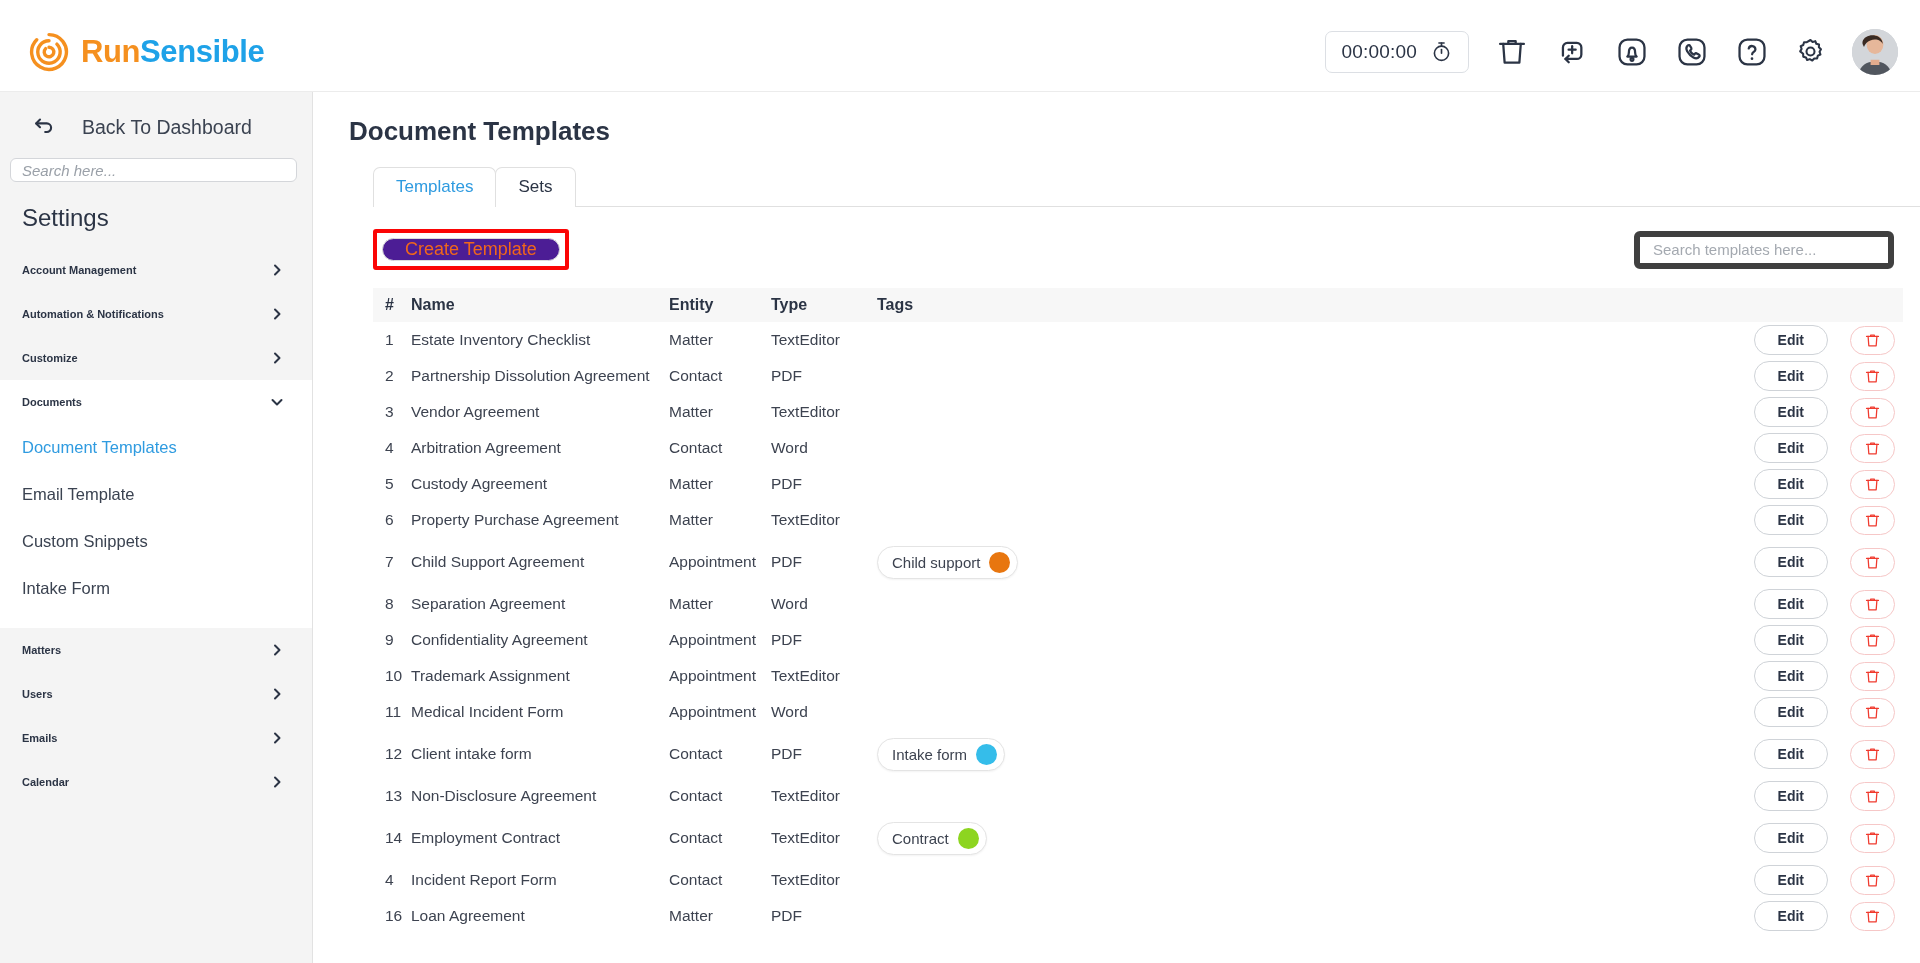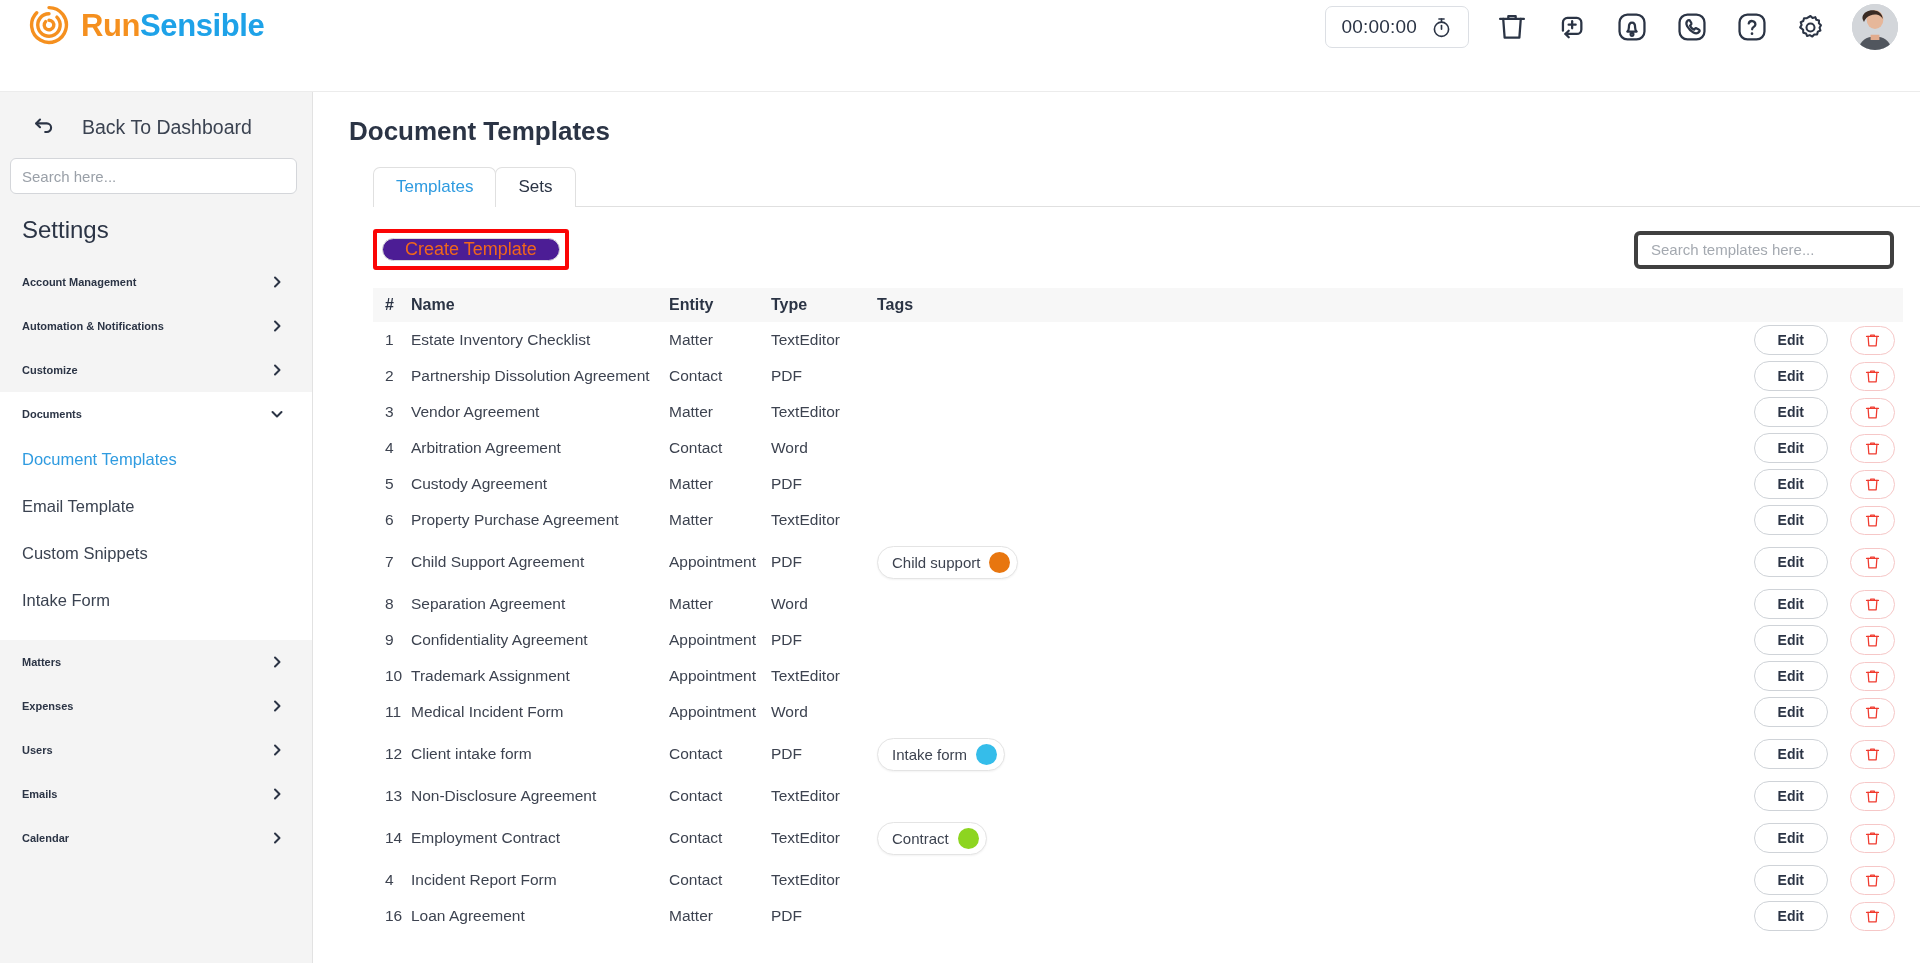--- a/index.html
+++ b/index.html
@@ -9,22 +9,22 @@
     background: #ffffff;
     font-family: "Liberation Sans", sans-serif;
     color: #2b3445;
   }
   .app { position: relative; width: 1920px; height: 963px; display: flex; flex-direction: column; }
 
   
   .topbar {
     height: 92px; flex: 0 0 92px;
     background: #ffffff;
-    display: flex; align-items: flex-start;
-    padding: 4px 22px 0 28px;
+    display: flex; align-items: center;
+    padding: 12px 22px 0 28px;
     border-bottom: 1px solid #ececec;
     position: relative; z-index: 5;
   }
   .brand { display: flex; align-items: center; gap: 11px; }
   .brand-mark { width: 42px; height: 42px; flex: 0 0 42px; }
   .brand-text { font-size: 31px; font-weight: bold; letter-spacing: -0.4px; line-height: 1; }
   .brand-run { color: #F5901F; }
   .brand-sensible { color: #1EA2E8; }
   .topbar-spacer { flex: 1 1 auto; }
   .topbar-right { display: flex; align-items: center; gap: 26px; }
@@ -62,25 +62,26 @@
   .back-row {
     display: flex; align-items: center; gap: 26px;
     padding: 22px 24px 18px 30px;
     cursor: pointer;
   }
   .back-arrow { width: 26px; height: 26px; flex: 0 0 26px; }
   .back-label { font-size: 19.5px; color: #3b4351; }
 
   .search-wrap { padding: 0 18px 0 10px; }
   .sb-search {
-    width: 287px; height: 36px;
+    width: 287px; height: 24px;
     border: 1px solid #d4d6da; border-radius: 6px;
     background: #fff; padding: 0 11px;
     font-size: 15px; font-family: inherit; color: #2b3445;
     outline: none;
+    font-style: italic;
   }
   .sb-search::placeholder { color: #9aa0a8; }
 
   .settings-title {
     font-size: 24px; color: #2b3445;
     padding: 22px 0 16px 22px;
   }
 
   .nav { display: flex; flex-direction: column; }
   .nav-item {
@@ -132,21 +133,21 @@
     padding: 5px; display: inline-block;
   }
   .create-btn {
     border: 1px solid #dcdcdc; border-radius: 15px;
     background: #4c1d95; color: #F0671B;
     font-size: 18px; font-family: inherit;
     padding: 0 22px; cursor: pointer;
   }
   .tpl-search {
     width: 260px; height: 38px;
-    border: 4px solid #404040; border-radius: 6px;
+    border: 6px solid #404040; border-radius: 6px;
     background: #fff; padding: 0 13px;
     font-size: 15px; font-family: inherit; color: #000000;
     outline: none;
   }
   .tpl-search::placeholder { color: #a4a9b0; }
 
   
   .table { margin-top: 18px; margin-left: 26px; width: 1530px; }
   .thead {
     display: flex; align-items: center;
@@ -351,28 +352,20 @@
 
         <div class="nav-item">
           <span>Matters</span>
           <span class="chev">
             <svg viewBox="0 0 14 14" fill="none" stroke="#2b3445" stroke-width="2" stroke-linecap="round" stroke-linejoin="round">
                 <path d="M5 2.5L9.5 7 5 11.5"></path>
               </svg>
           </span>
         </div>
 
-        <div class="nav-item">
-          <span>Expenses</span>
-          <span class="chev">
-            <svg viewBox="0 0 14 14" fill="none" stroke="#2b3445" stroke-width="2" stroke-linecap="round" stroke-linejoin="round">
-                <path d="M5 2.5L9.5 7 5 11.5"></path>
-              </svg>
-          </span>
-        </div>
 
         <div class="nav-item">
           <span>Users</span>
           <span class="chev">
             <svg viewBox="0 0 14 14" fill="none" stroke="#2b3445" stroke-width="2" stroke-linecap="round" stroke-linejoin="round">
                 <path d="M5 2.5L9.5 7 5 11.5"></path>
               </svg>
           </span>
         </div>
 

